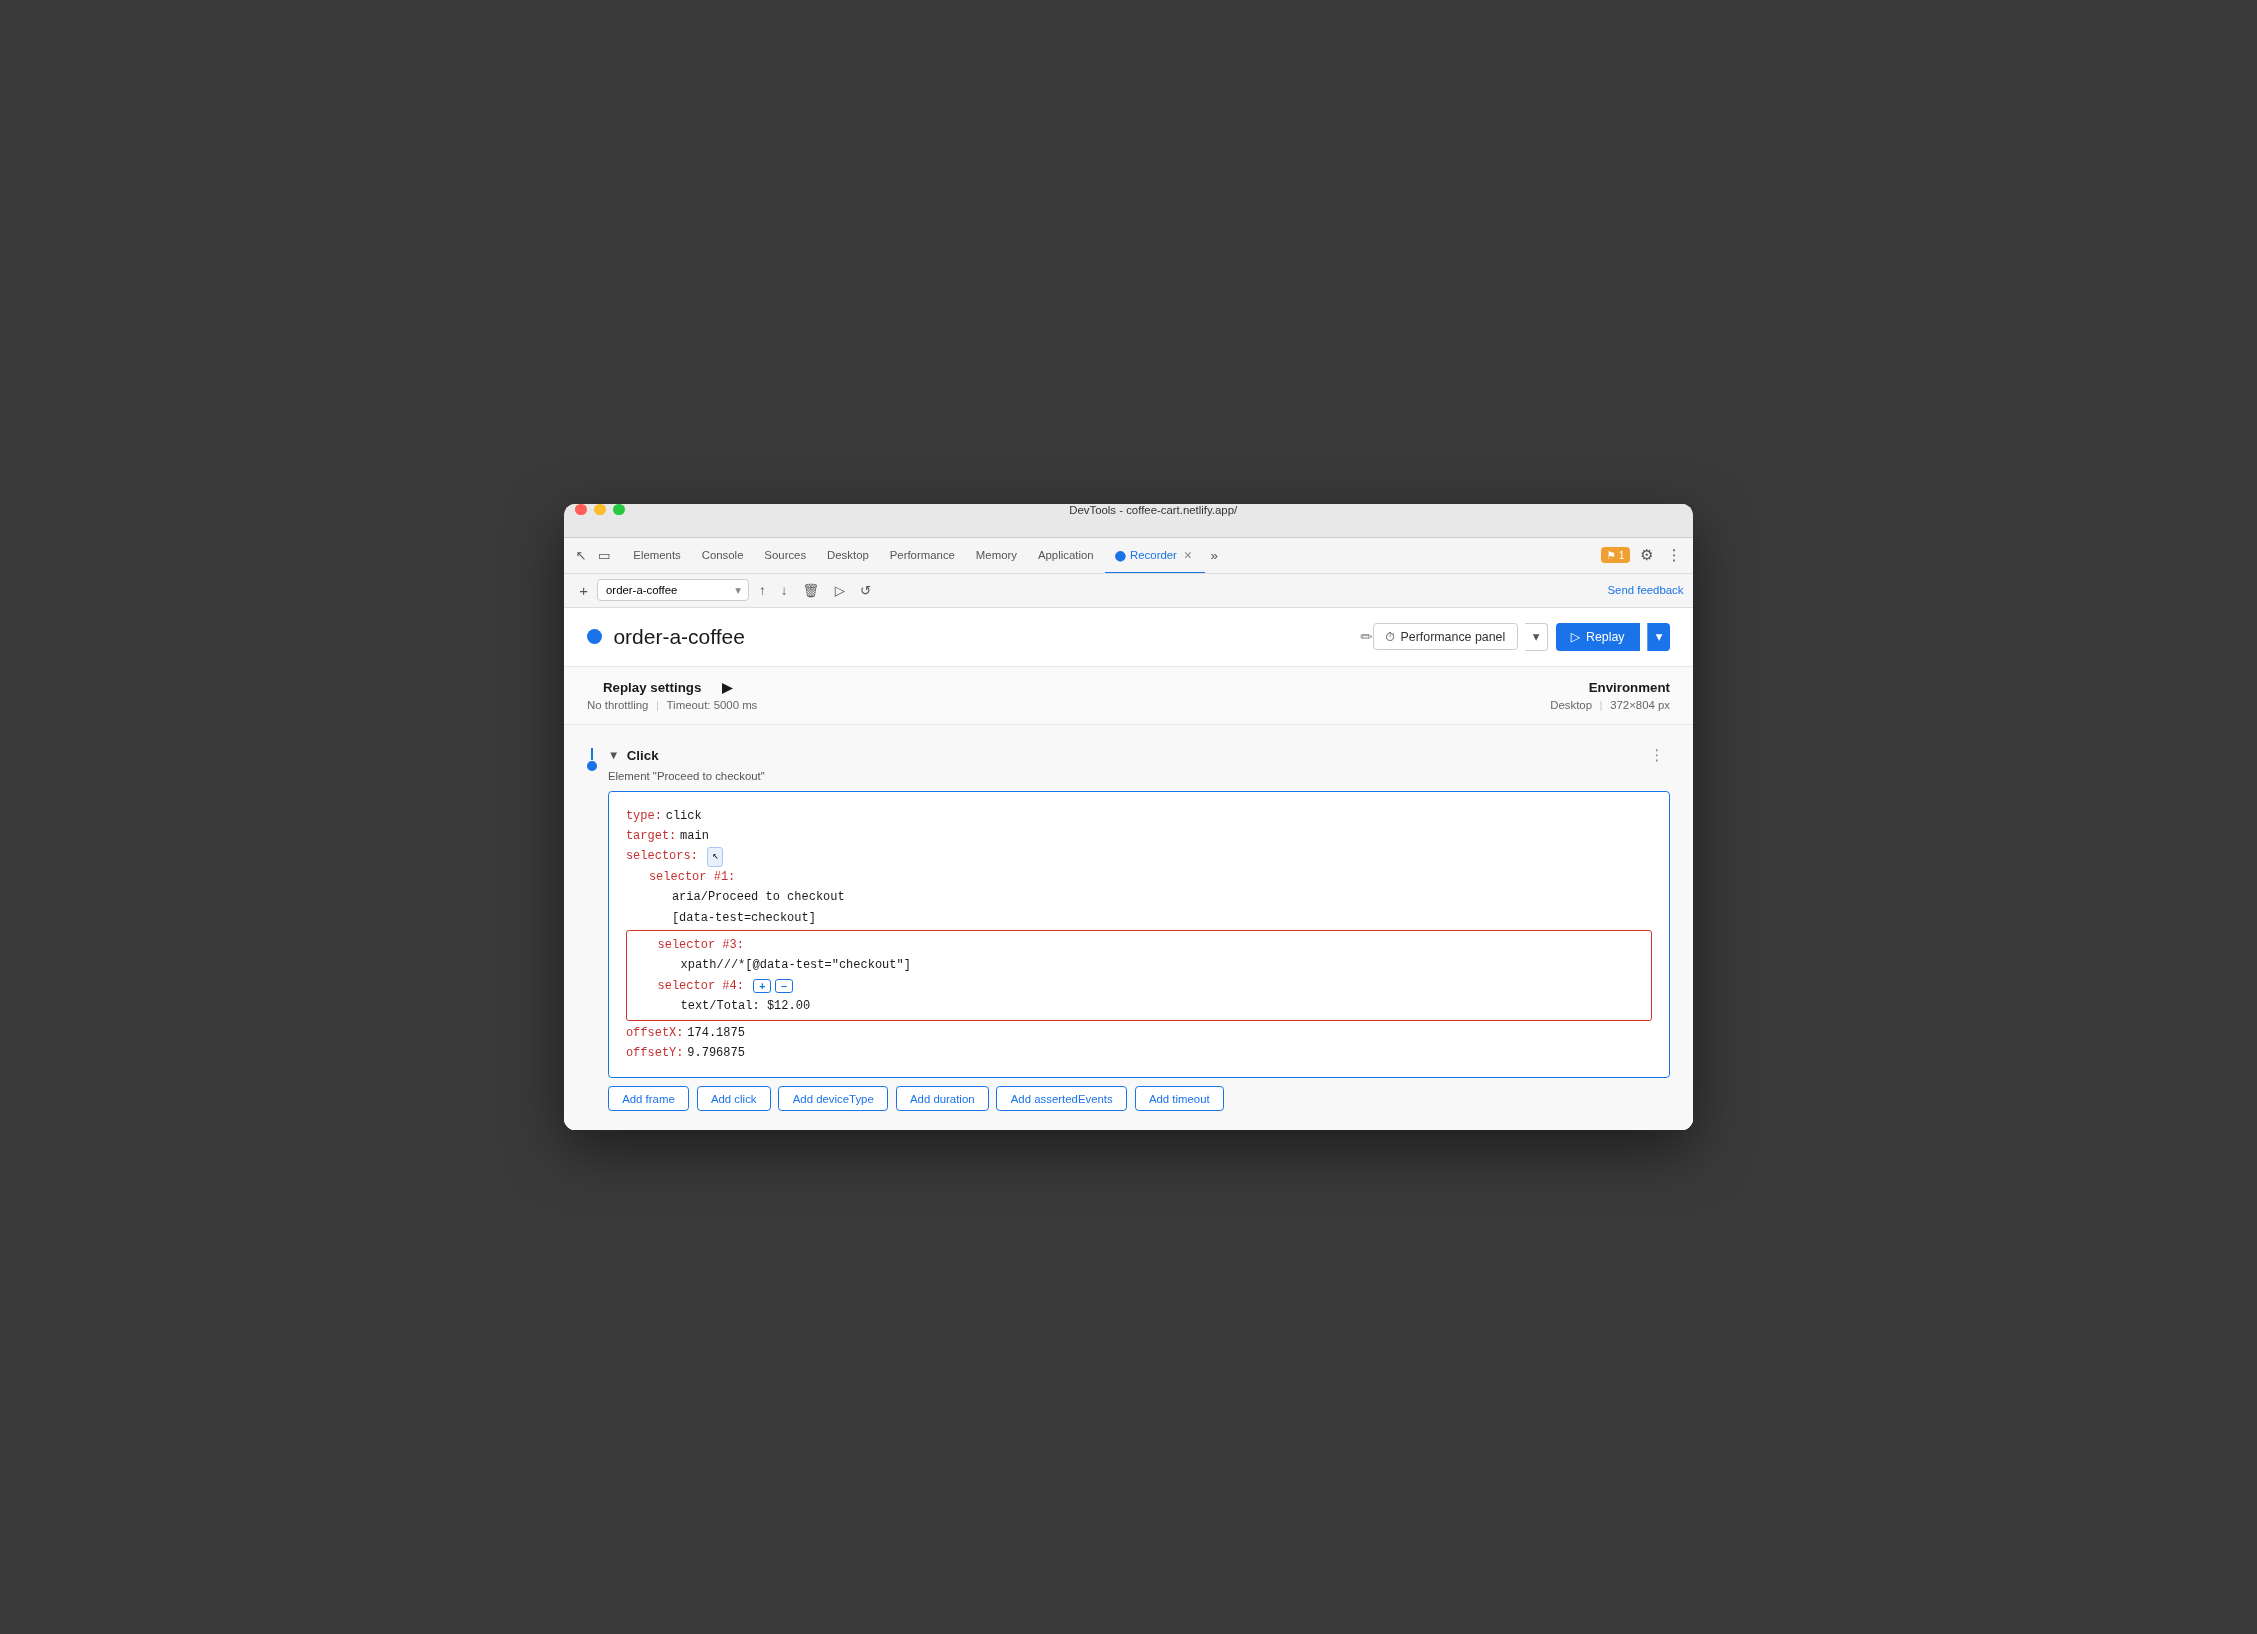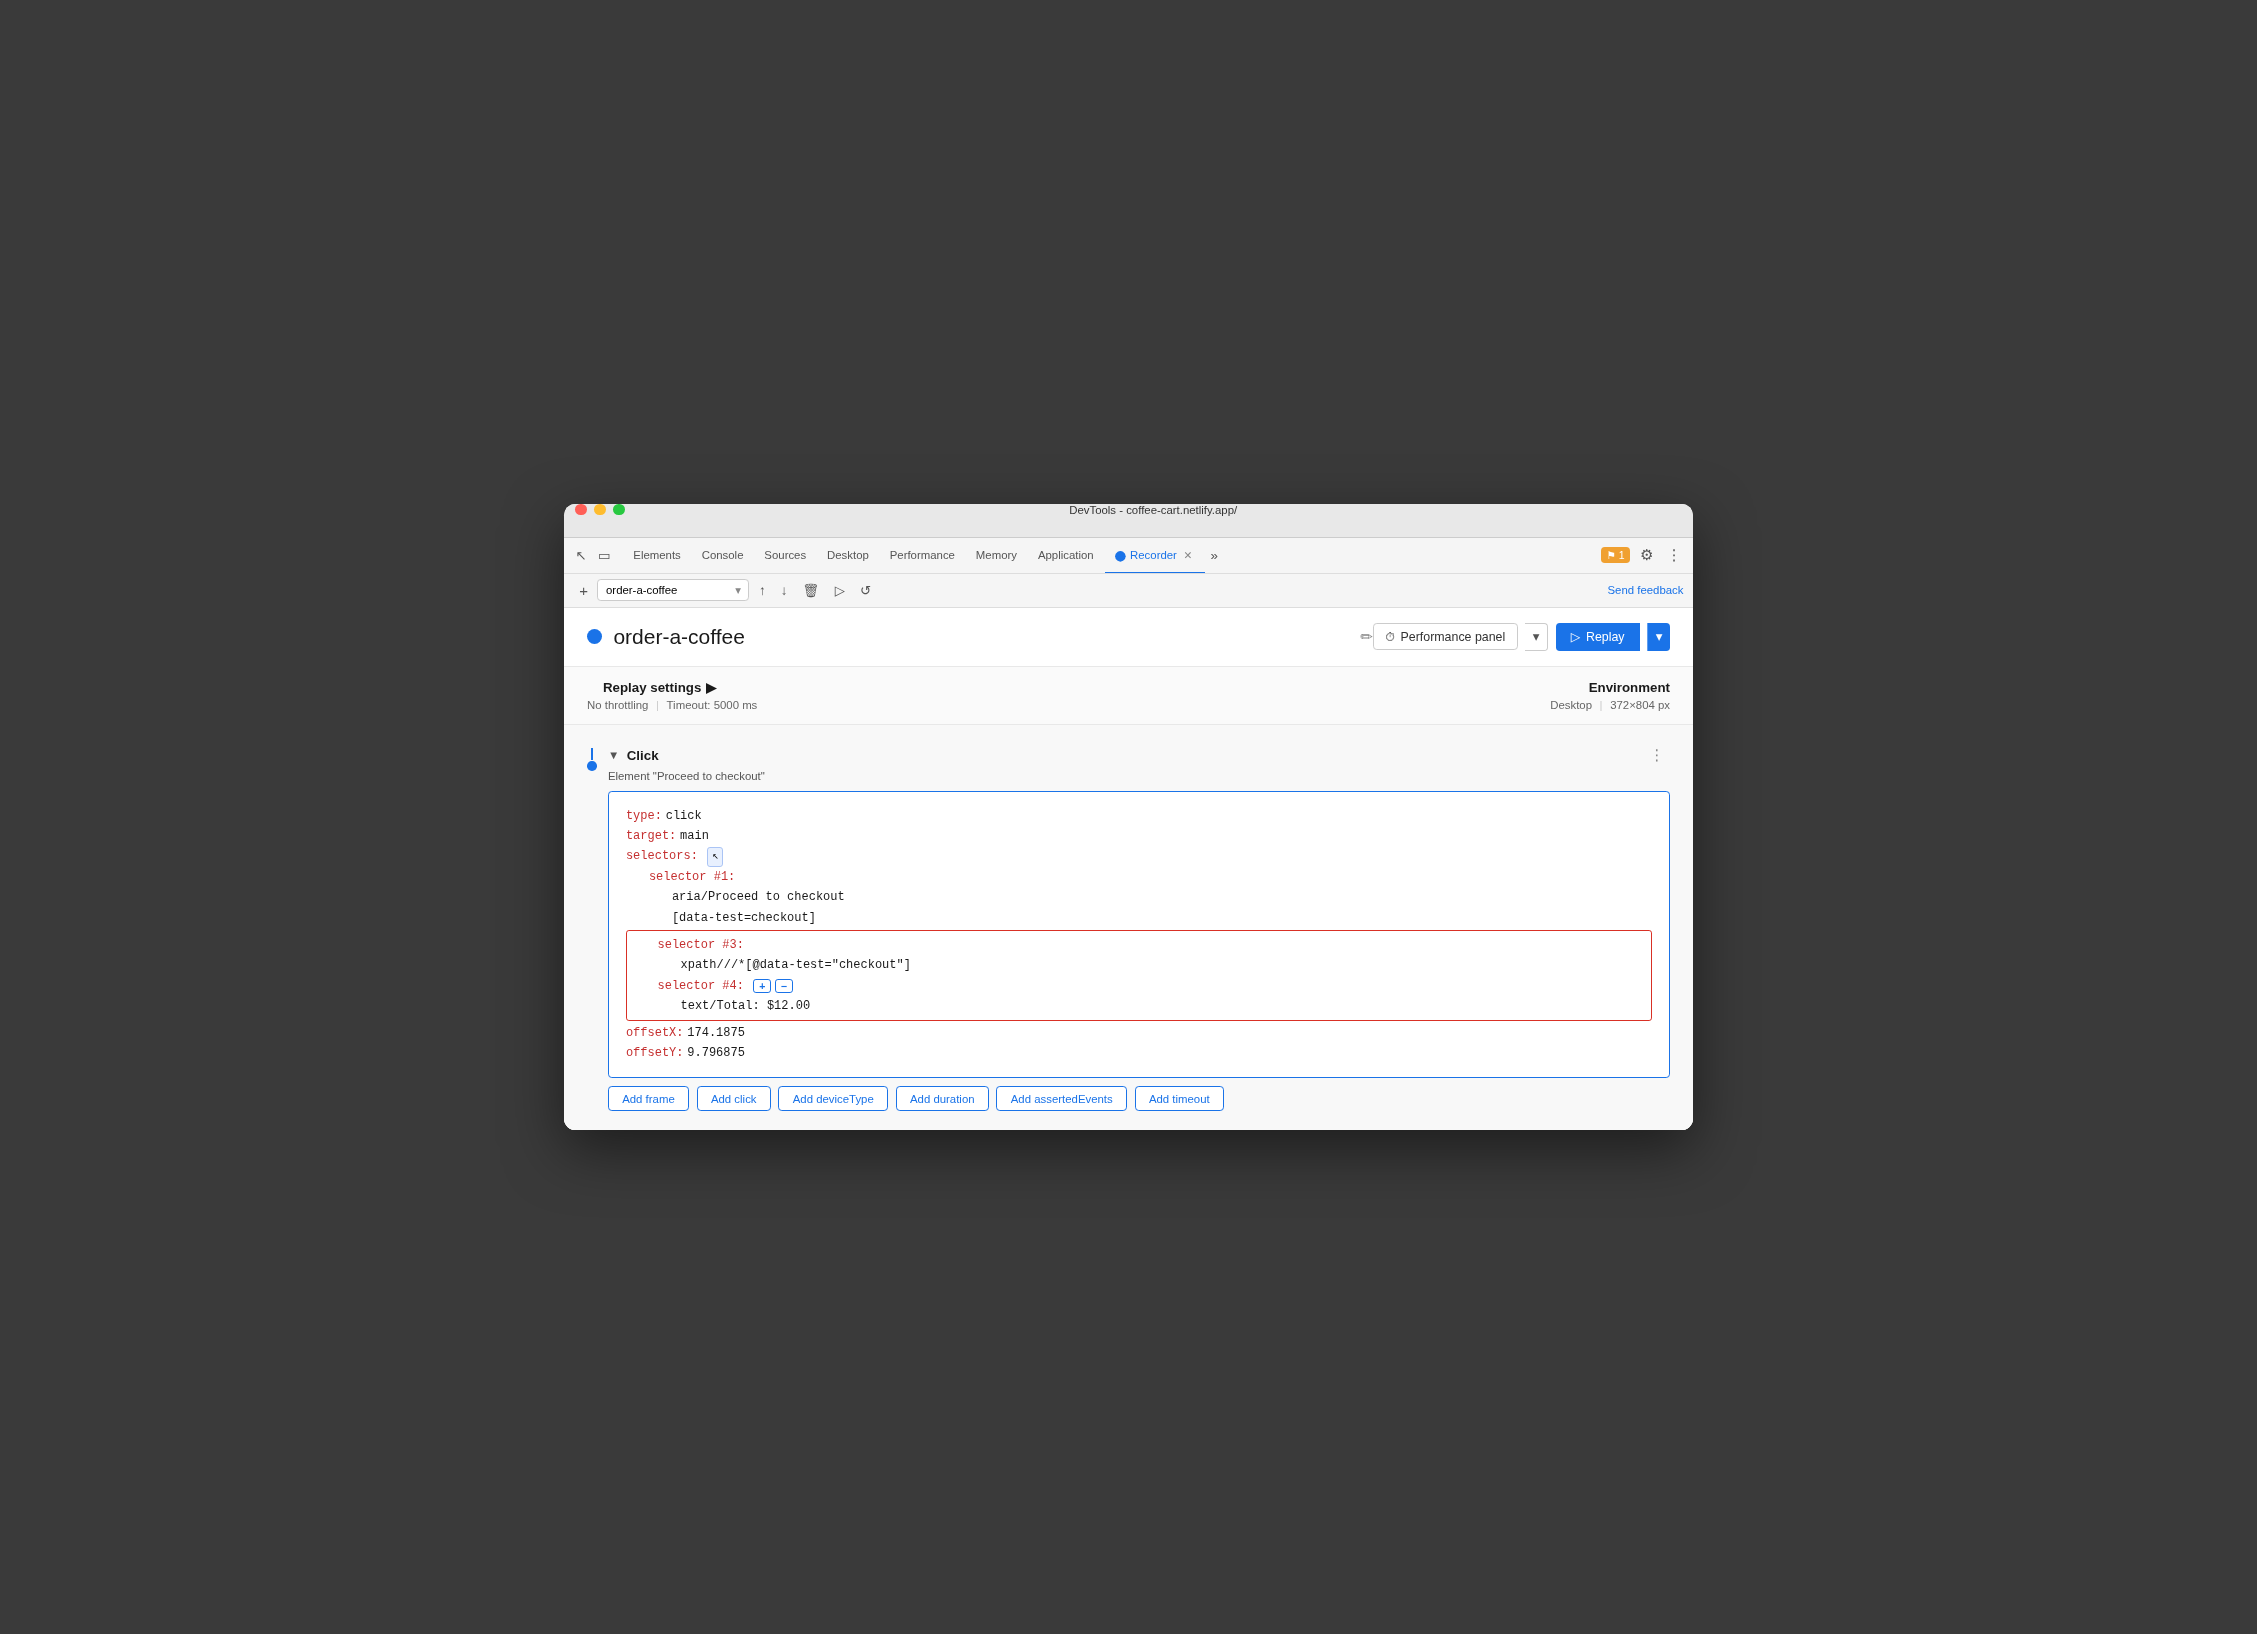--- a/index.html
+++ b/index.html
@@ -264,21 +264,21 @@
       justify-content: space-between;
       align-items: flex-start;
     }
     .settings-left {}
     .settings-title {
       font-size: 13.3px;
       font-weight: 600;
       color: #1a1a1a;
       display: flex;
       align-items: center;
-      gap: 5px;
+      gap: 21px;
       cursor: pointer;
       padding-left: 16px;
     }
     .settings-subtitle {
       font-size: 11.4px;
       color: #666;
       margin-top: 3.8px;
       display: flex;
       gap: 0;
     }

